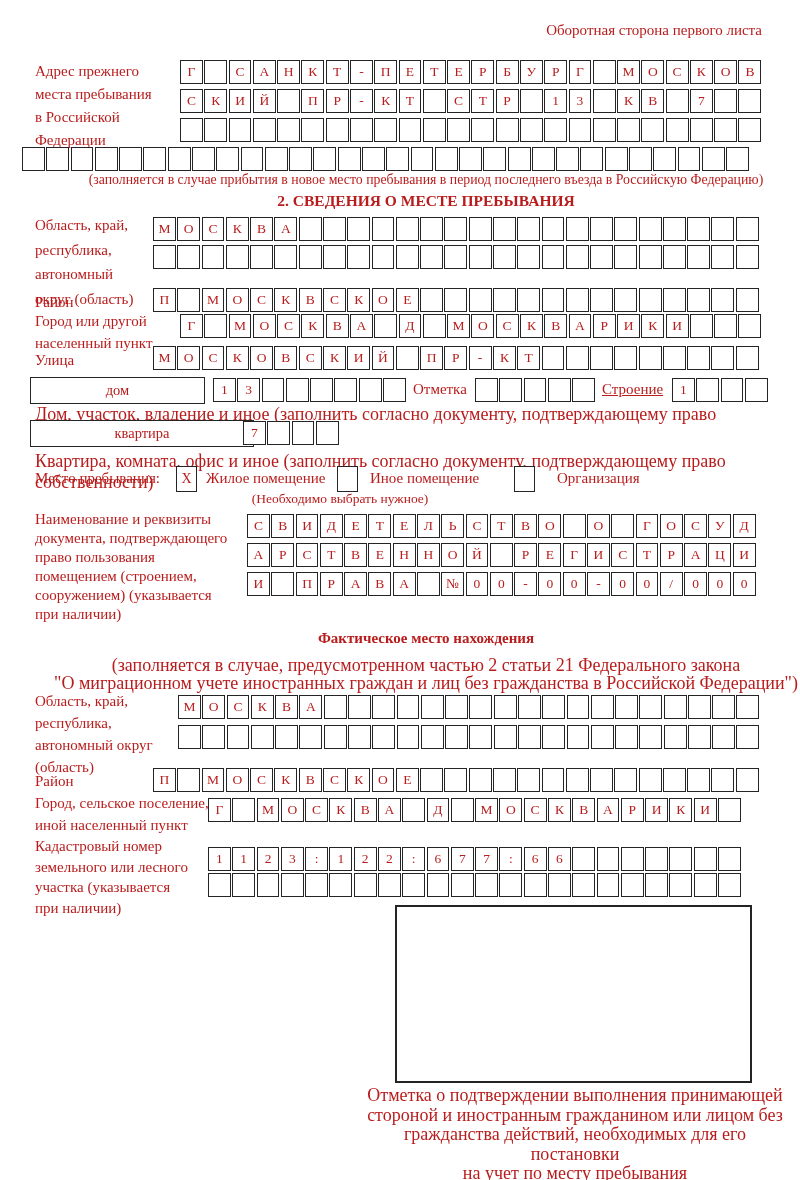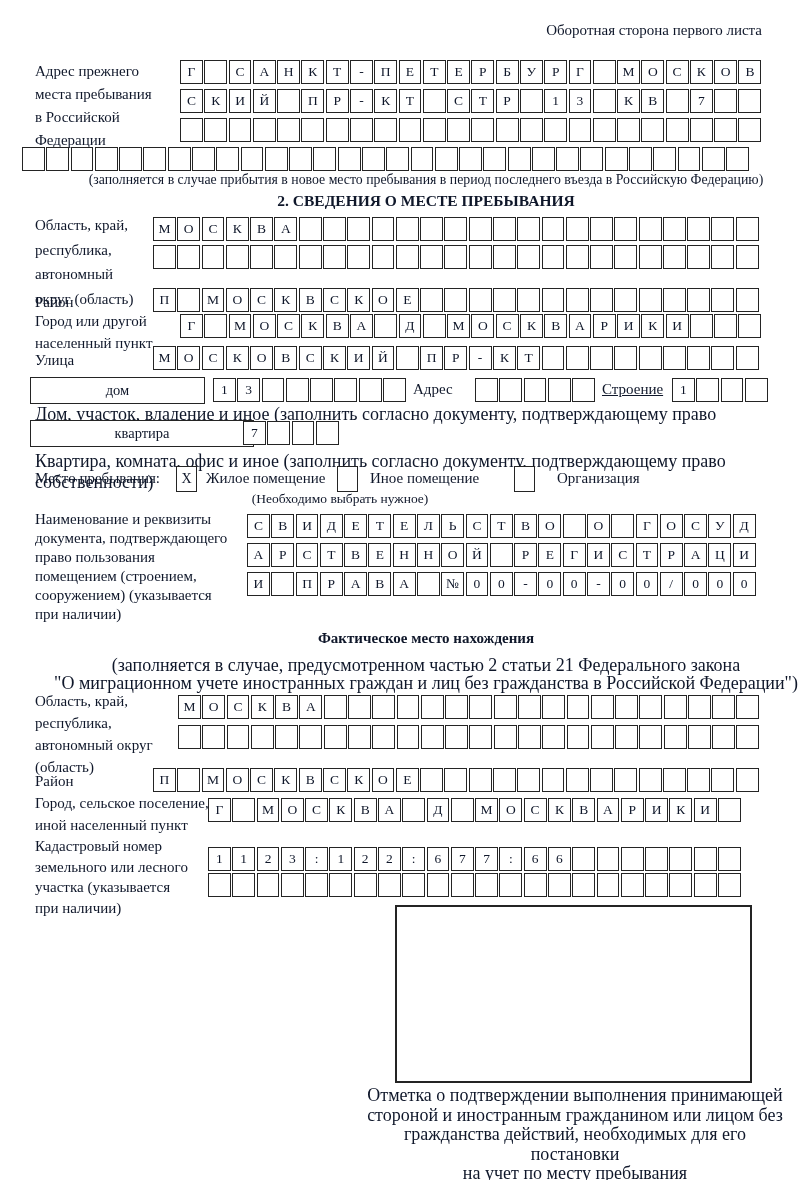--- a/index.html
+++ b/index.html
@@ -1,17 +1,17 @@
 <!DOCTYPE html>
 <html><head>
 <meta charset="utf-8">
 <style>
   html,body{margin:0;padding:0;background:#fff;}
   .page{position:relative;width:800px;height:1180px;background:#ffffff;
-        font-family:"Liberation Serif",serif;color:#0f172a;overflow:hidden;}
+        font-family:"Liberation Serif",serif;color:#b91c1c;overflow:hidden;}
   .grid{position:absolute;display:flex;gap:1.4px;}
   .cell{flex:0 0 22.9px;width:22.9px;height:24px;box-sizing:border-box;
         border:1.5px solid #242424;display:flex;align-items:center;justify-content:center;
         font-size:13.5px;background:#fff;}
   .label{position:absolute;font-size:15px;line-height:23px;white-space:pre-line;}
   .caption{position:absolute;font-size:18px;}
   .center{left:0;width:780px;text-align:center;margin-left:36px;}
   .bold{font-weight:bold;}
   .wide-box{position:absolute;box-sizing:border-box;border:1.6px solid #242424;height:27px;
         display:flex;align-items:center;justify-content:center;font-size:14.5px;background:#fff;}
@@ -294,21 +294,21 @@
   <div class="grid" style="left:213px;top:378px;">
       <span class="cell">1</span>
       <span class="cell">3</span>
       <span class="cell">&nbsp;</span>
       <span class="cell">&nbsp;</span>
       <span class="cell">&nbsp;</span>
       <span class="cell">&nbsp;</span>
       <span class="cell">&nbsp;</span>
       <span class="cell">&nbsp;</span>
     </div>
-  <div class="caption" style="left:413px;top:381px;font-size:15px;">Адрес</div>
+  <div class="caption" style="left:413px;top:381px;font-size:15px;">Отметка</div>
   <div class="grid" style="left:475px;top:378px;">
       <span class="cell">&nbsp;</span>
       <span class="cell">&nbsp;</span>
       <span class="cell">&nbsp;</span>
       <span class="cell">&nbsp;</span>
       <span class="cell">&nbsp;</span>
     </div>
   <div class="caption" style="left:602px;top:381px;font-size:15px;text-decoration:underline;">Строение</div>
   <div class="grid" style="left:672px;top:378px;">
       <span class="cell">1</span>

